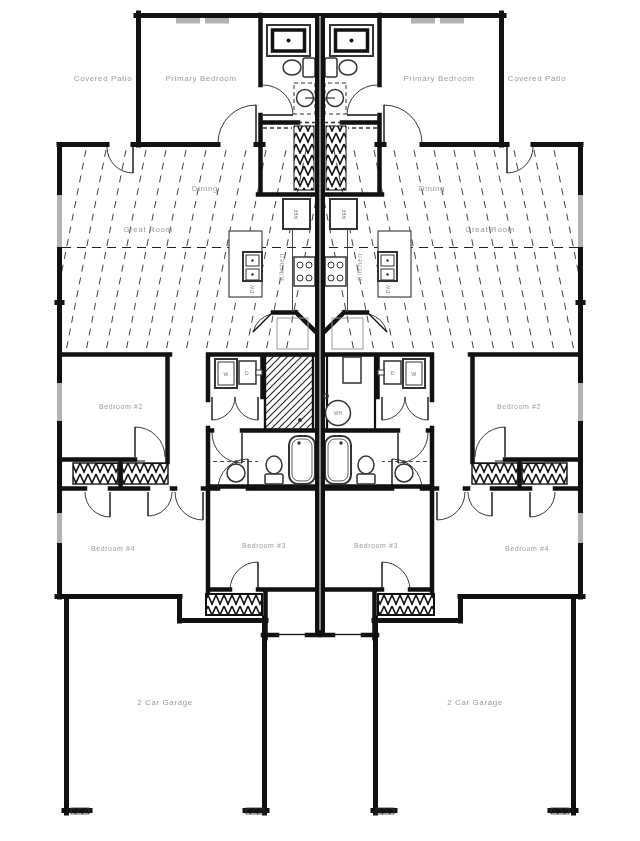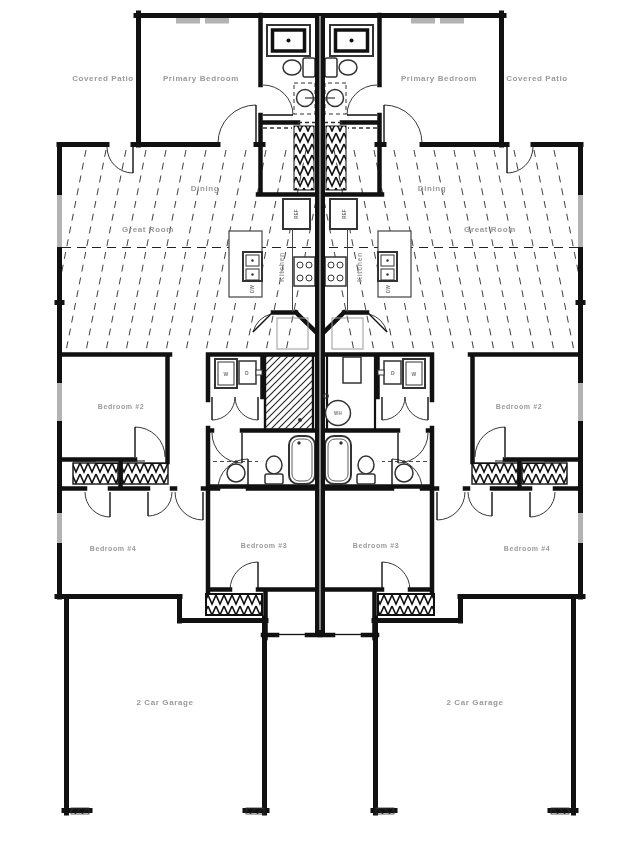--- a/index.html
+++ b/index.html
@@ -1,16 +1,16 @@
 <!DOCTYPE html>
 <html><head>
 <meta charset="utf-8">
 <style>
   html,body{margin:0;padding:0;background:#ffffff;}
-  .stage{width:640px;height:841px;position:relative;background:#fff;font-weight:bold;}
+  .stage{width:640px;height:841px;position:relative;background:#fff;}
   svg{display:block;}
   text{font-family:"Liberation Sans", sans-serif; fill:#9a9a9a; letter-spacing:0.6px;}
   .room-label{font-size:8px;}
   .small-label{font-size:7px;}
   .tiny-label{font-size:5px; letter-spacing:0.2px; fill:#777;}
   .appl-label{font-size:4.5px; letter-spacing:0.2px; fill:#777;}
 </style>
 </head>
 <body>
 

